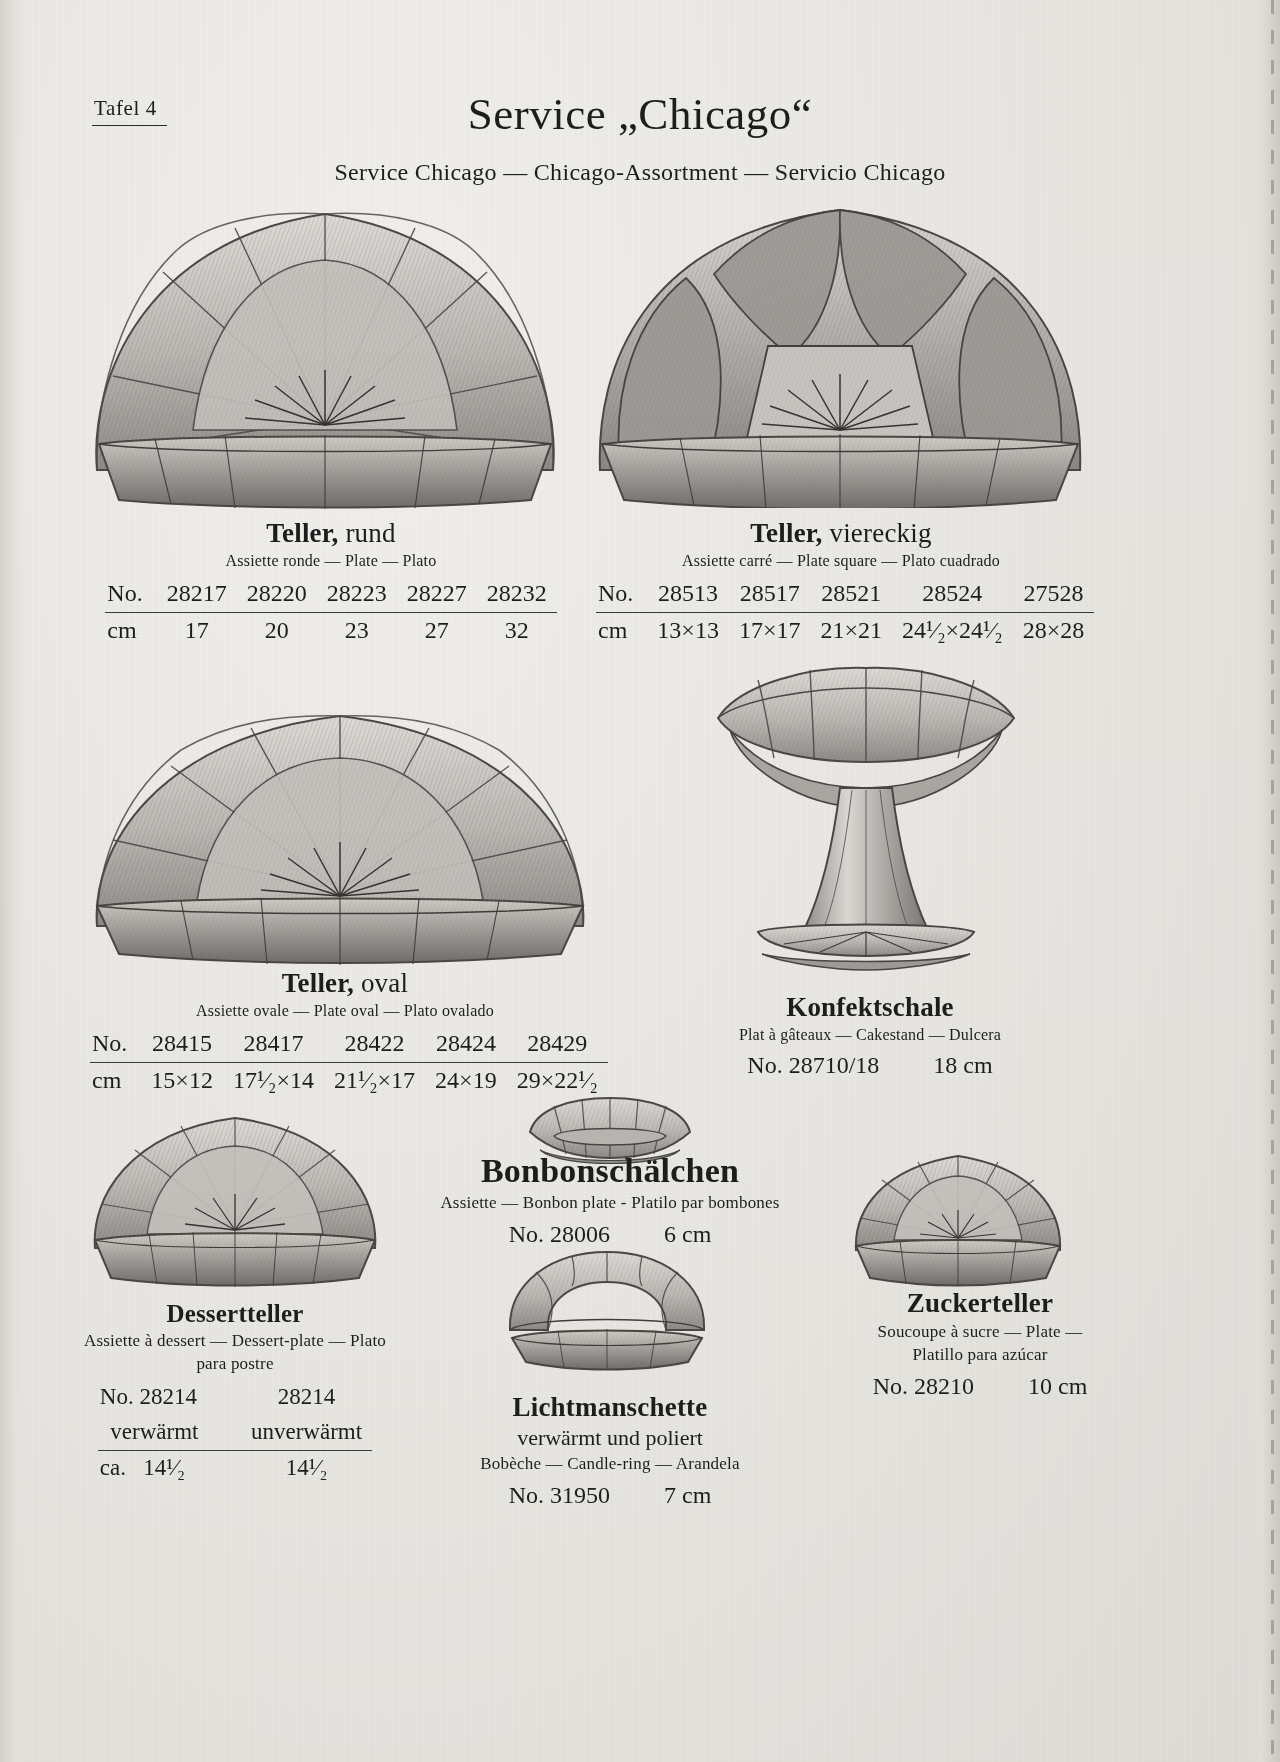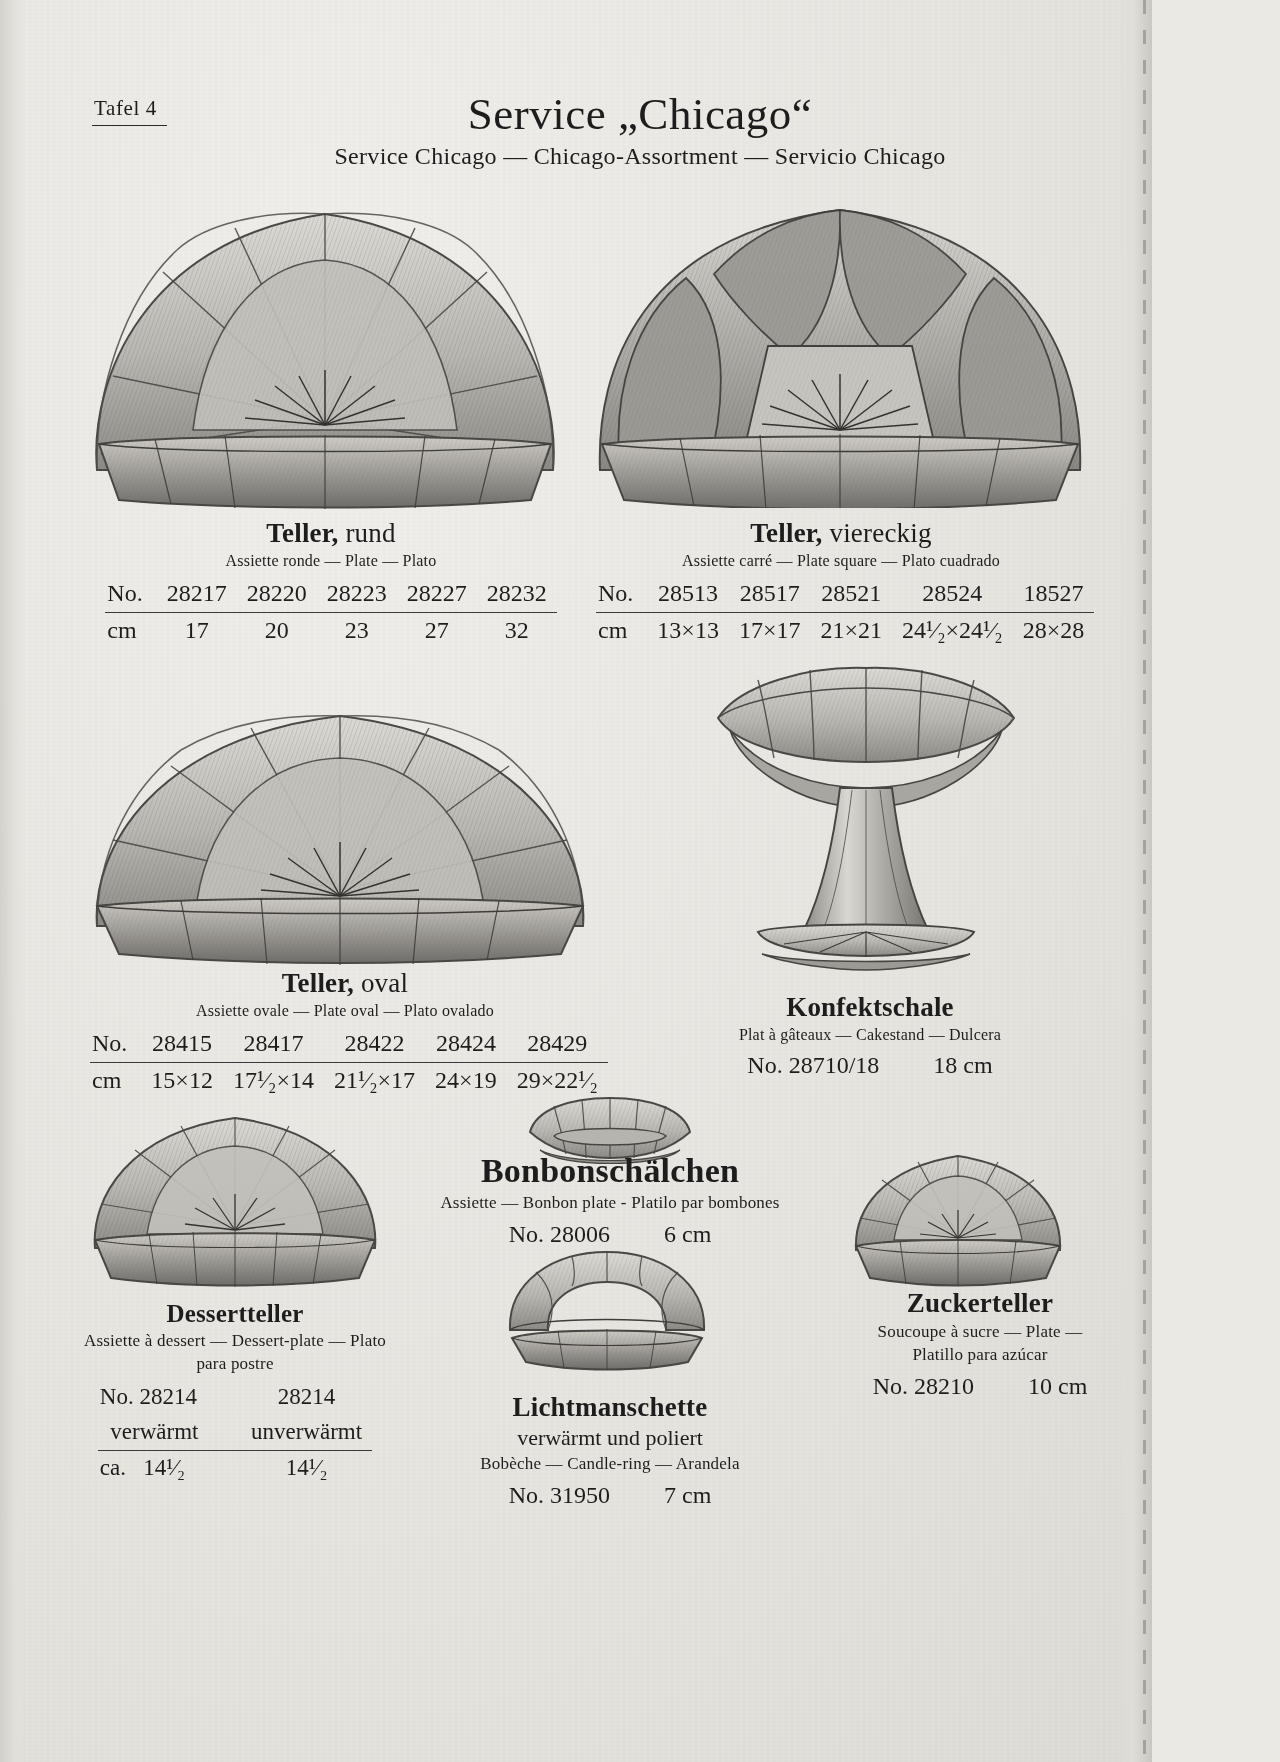--- a/index.html
+++ b/index.html
@@ -5,21 +5,21 @@
   html,body{margin:0;padding:0;}
   body{
     width:1280px;height:1762px;
     background:#ebe9e4;
     font-family:"Liberation Serif", serif;
     color:#1d1d1d;
     position:relative;
     overflow:hidden;
   }
   .page{
-    position:absolute;left:0;top:0;width:1152px;height:1762px;
+    position:absolute;left:0;top:0;width:1280px;height:1762px;
     background:
       radial-gradient(ellipse at 30% 20%, #f2f0ec 0%, #e8e6e1 55%, #dedcd6 100%);
   }
   
   .grain{
     position:absolute;inset:0;
     background-image:
       repeating-linear-gradient(0deg, rgba(0,0,0,0.012) 0px, rgba(0,0,0,0) 2px, rgba(0,0,0,0.012) 4px),
       repeating-linear-gradient(90deg, rgba(0,0,0,0.010) 0px, rgba(0,0,0,0) 3px, rgba(0,0,0,0.010) 6px);
     pointer-events:none;
@@ -46,21 +46,21 @@
     font-size:21px;letter-spacing:.6px;
     border-bottom:1.5px solid #2a2a2a;
     padding:0 10px 4px 2px;
     font-family:"Liberation Serif", serif;
   }
   .title{
     position:absolute;left:0;top:88px;width:1280px;text-align:center;
     font-size:45px;letter-spacing:.5px;
   }
   .subtitle{
-    position:absolute;left:0;top:143px;width:1280px;text-align:center;
+    position:absolute;left:0;top:159px;width:1280px;text-align:center;
     font-size:24px;letter-spacing:.3px;
   }
 
   
   .cap{position:absolute;text-align:center;}
   .cap .name{font-size:27px;letter-spacing:.2px;}
   .cap .name b{font-weight:bold;}
   .cap .name span{font-weight:normal;}
   .cap .trans{font-size:16px;letter-spacing:.2px;margin-top:3px;}
 
@@ -257,21 +257,21 @@
     </div>
     <div class="trans">Assiette carré  —  Plate  square  —  Plato  cuadrado</div>
     <table class="spec">
       <tbody>
           <tr class="row-no">
         <td class="lbl">No.</td>
         <td>28513</td>
         <td>28517</td>
         <td>28521</td>
         <td>28524</td>
-        <td>18527</td>
+        <td>27528</td>
       </tr>
       <tr>
         <td class="lbl">cm</td>
         <td>13×13</td>
         <td>17×17</td>
         <td>21×21</td>
         <td>24¹⁄₂×24¹⁄₂</td>
         <td>28×28</td>
       </tr>
     </tbody>

